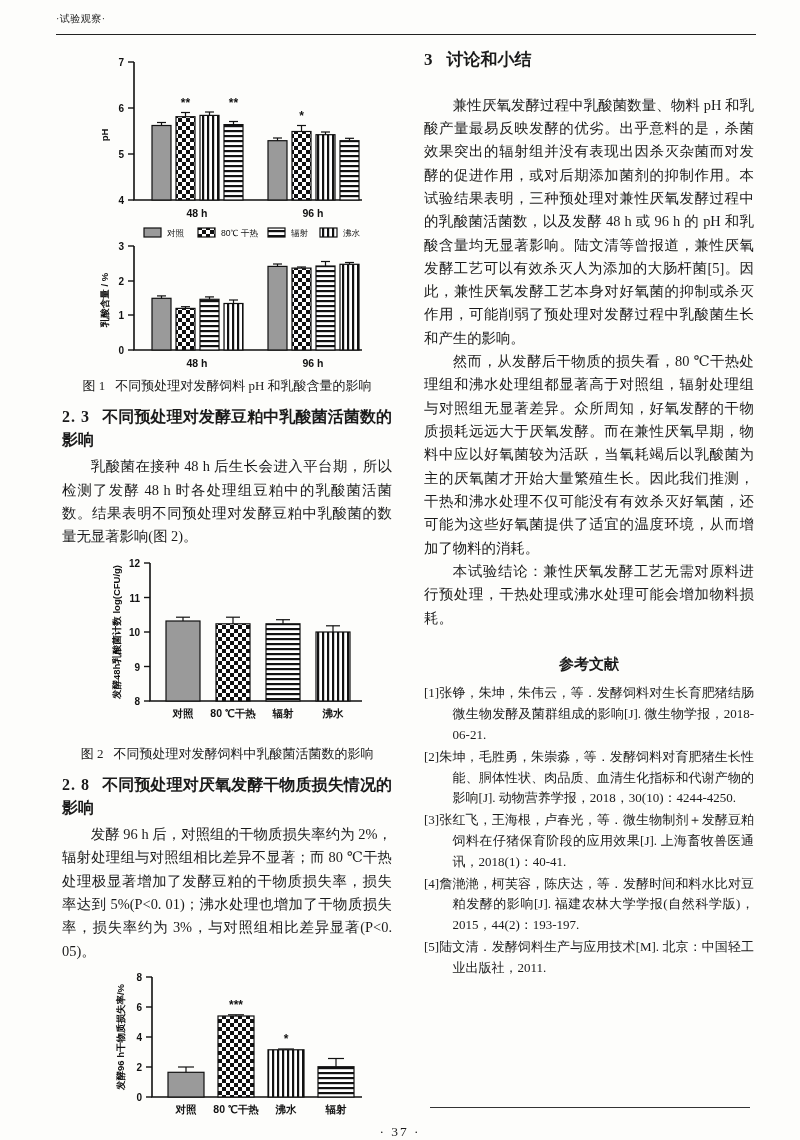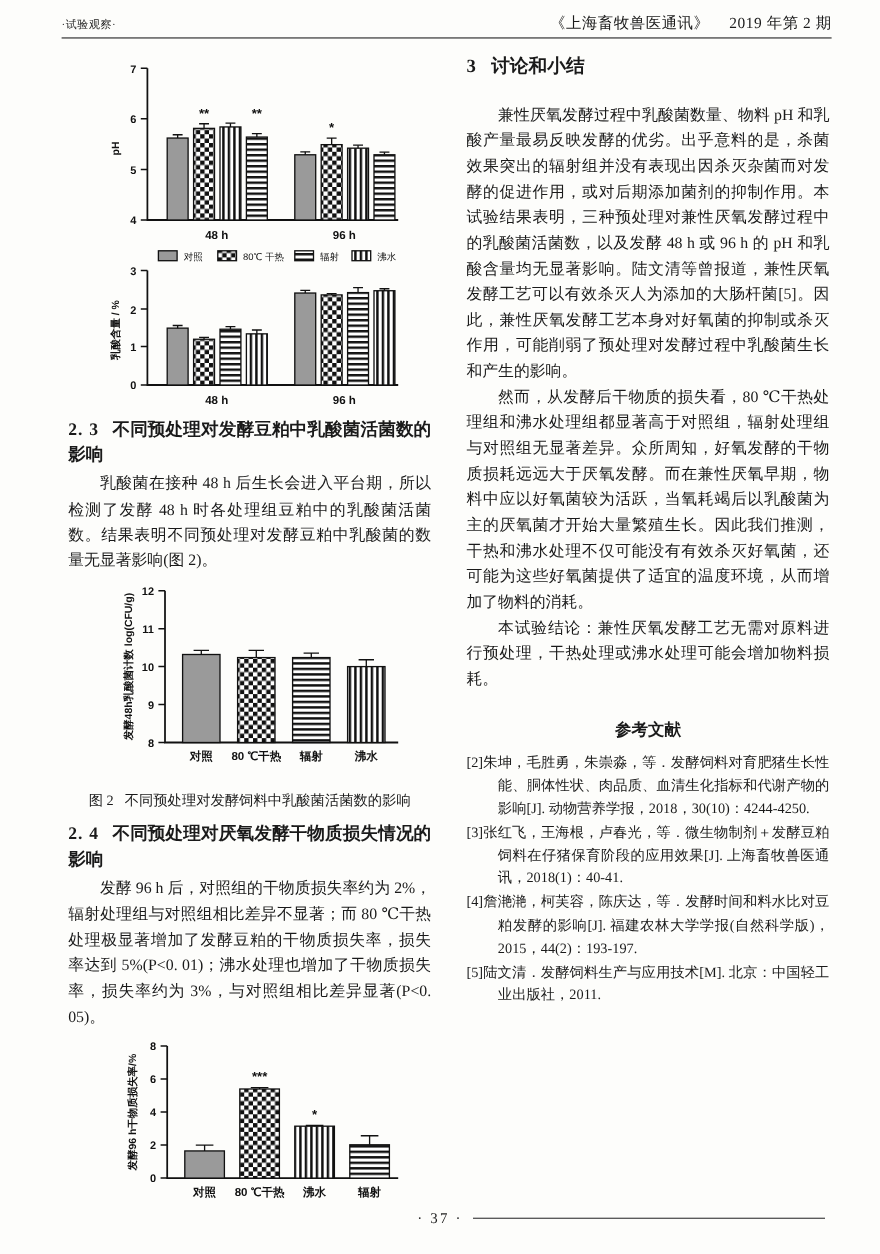--- a/index.html
+++ b/index.html
@@ -52,21 +52,21 @@
   .refs-title{
     text-align:center;font-weight:bold;font-size:15px;
     margin:22px 0 7px 0;text-indent:0;
   }
   .ref{
     font-size:13px;line-height:1.6;text-indent:0;
     padding-left:2.2em;margin-bottom:1px;
   }
   .ref .tag{margin-left:-2.2em;}
   .pagenum{
-    position:absolute;left:0;right:0;bottom:24px;
+    position:absolute;left:0;right:0;bottom:0;
     text-align:center;font-size:13.5px;letter-spacing:2px;
   }
   .footrule{
     position:absolute;left:430px;bottom:32px;width:320px;height:0;
     border-top:1.4px solid #333;
   }
   
   .figbox{margin:4px 0 0 0;}
   svg{display:block;}
   .axis{stroke:#111;stroke-width:1.6;fill:none;}
@@ -79,24 +79,20 @@
   .barout{stroke:#111;stroke-width:1.2;}
   .err{stroke:#111;stroke-width:1.2;}
 </style>
 </head>
 <body>
 
 <div class="page">
 
   <div class="runhead">
     <span class="left">·试验观察·</span>
-    <span class="right">
-      <span>《上海畜牧兽医通讯》</span>
-      <span class="issue">2019 年第 2 期</span>
-    </span>
   </div>
   <div class="rule"></div>
 
   <div class="col col-left">
 
     <div class="figbox">
       <svg width="330" height="320" viewBox="0 0 330 320">
         <defs>
           <pattern id="pGray" width="6" height="6" patternUnits="userSpaceOnUse">
             <rect width="6" height="6" fill="#9a9a9a"></rect>
@@ -230,20 +226,23 @@
                 <line x1="259" y1="211.5" x2="268" y2="211.5"></line>
               <line x1="287.5" y1="214.3" x2="287.5" y2="212.5"></line>
                 <line x1="283" y1="212.5" x2="292" y2="212.5"></line>
             </g>
             <text class="catlbl" x="251" y="317" text-anchor="middle">96 h</text>
           </g>
         </g>
       </svg>
     </div>
 
+    <p class="figcap">
+      <span class="lbl">图 1</span><span>不同预处理对发酵饲料 pH 和乳酸含量的影响</span>
+    </p>
 
     <p class="h2">
       <span class="num">2. 3</span><span>不同预处理对发酵豆粕中乳酸菌活菌数的影响</span>
     </p>
     <p>乳酸菌在接种 48 h 后生长会进入平台期，所以检测了发酵 48 h 时各处理组豆粕中的乳酸菌活菌数。结果表明不同预处理对发酵豆粕中乳酸菌的数量无显著影响(图 2)。</p>
 
     <div class="figbox">
       <svg width="330" height="185" viewBox="0 0 330 185">
         <g>
           <path class="axis" d="M88,10 L88,148 L300,148"></path>
@@ -280,21 +279,21 @@
           <text class="catlbl" x="271" y="164" text-anchor="middle">沸水</text>
         </g>
       </svg>
     </div>
 
     <p class="figcap">
       <span class="lbl">图 2</span><span>不同预处理对发酵饲料中乳酸菌活菌数的影响</span>
     </p>
 
     <p class="h2">
-      <span class="num">2. 4</span><span>不同预处理对厌氧发酵干物质损失情况的影响</span>
+      <span class="num">2. 8</span><span>不同预处理对厌氧发酵干物质损失情况的影响</span>
     </p>
     <p>发酵 96 h 后，对照组的干物质损失率约为 2%，辐射处理组与对照组相比差异不显著；而 80 ℃干热处理极显著增加了发酵豆粕的干物质损失率，损失率达到 5%(P&lt;0. 01)；沸水处理也增加了干物质损失率，损失率约为 3%，与对照组相比差异显著(P&lt;0. 05)。</p>
 
     <div class="figbox">
       <svg width="330" height="165" viewBox="0 0 330 165">
         <g>
           <path class="axis" d="M90,10 L90,130 L300,130"></path>
 
           <line class="tickline" x1="84" y1="130" x2="90" y2="130"></line>
           <line class="tickline" x1="84" y1="100" x2="90" y2="100"></line>
@@ -338,20 +337,23 @@
     <p class="h1">
       <span class="num">3</span><span>讨论和小结</span>
     </p>
     <p>兼性厌氧发酵过程中乳酸菌数量、物料 pH 和乳酸产量最易反映发酵的优劣。出乎意料的是，杀菌效果突出的辐射组并没有表现出因杀灭杂菌而对发酵的促进作用，或对后期添加菌剂的抑制作用。本试验结果表明，三种预处理对兼性厌氧发酵过程中的乳酸菌活菌数，以及发酵 48 h 或 96 h 的 pH 和乳酸含量均无显著影响。陆文清等曾报道，兼性厌氧发酵工艺可以有效杀灭人为添加的大肠杆菌[5]。因此，兼性厌氧发酵工艺本身对好氧菌的抑制或杀灭作用，可能削弱了预处理对发酵过程中乳酸菌生长和产生的影响。</p>
     <p>然而，从发酵后干物质的损失看，80 ℃干热处理组和沸水处理组都显著高于对照组，辐射处理组与对照组无显著差异。众所周知，好氧发酵的干物质损耗远远大于厌氧发酵。而在兼性厌氧早期，物料中应以好氧菌较为活跃，当氧耗竭后以乳酸菌为主的厌氧菌才开始大量繁殖生长。因此我们推测，干热和沸水处理不仅可能没有有效杀灭好氧菌，还可能为这些好氧菌提供了适宜的温度环境，从而增加了物料的消耗。</p>
     <p>本试验结论：兼性厌氧发酵工艺无需对原料进行预处理，干热处理或沸水处理可能会增加物料损耗。</p>
 
     <p class="refs-title">参考文献</p>
 
     <p class="ref">
+      <span class="tag">[1]</span><span>张铮，朱坤，朱伟云，等．发酵饲料对生长育肥猪结肠微生物发酵及菌群组成的影响[J]. 微生物学报，2018-06-21.</span>
+    </p>
+    <p class="ref">
       <span class="tag">[2]</span><span>朱坤，毛胜勇，朱崇淼，等．发酵饲料对育肥猪生长性能、胴体性状、肉品质、血清生化指标和代谢产物的影响[J]. 动物营养学报，2018，30(10)：4244-4250.</span>
     </p>
     <p class="ref">
       <span class="tag">[3]</span><span>张红飞，王海根，卢春光，等．微生物制剂＋发酵豆粕饲料在仔猪保育阶段的应用效果[J]. 上海畜牧兽医通讯，2018(1)：40-41.</span>
     </p>
     <p class="ref">
       <span class="tag">[4]</span><span>詹滟滟，柯芙容，陈庆达，等．发酵时间和料水比对豆粕发酵的影响[J]. 福建农林大学学报(自然科学版)，2015，44(2)：193-197.</span>
     </p>
     <p class="ref">
       <span class="tag">[5]</span><span>陆文清．发酵饲料生产与应用技术[M]. 北京：中国轻工业出版社，2011.</span>

